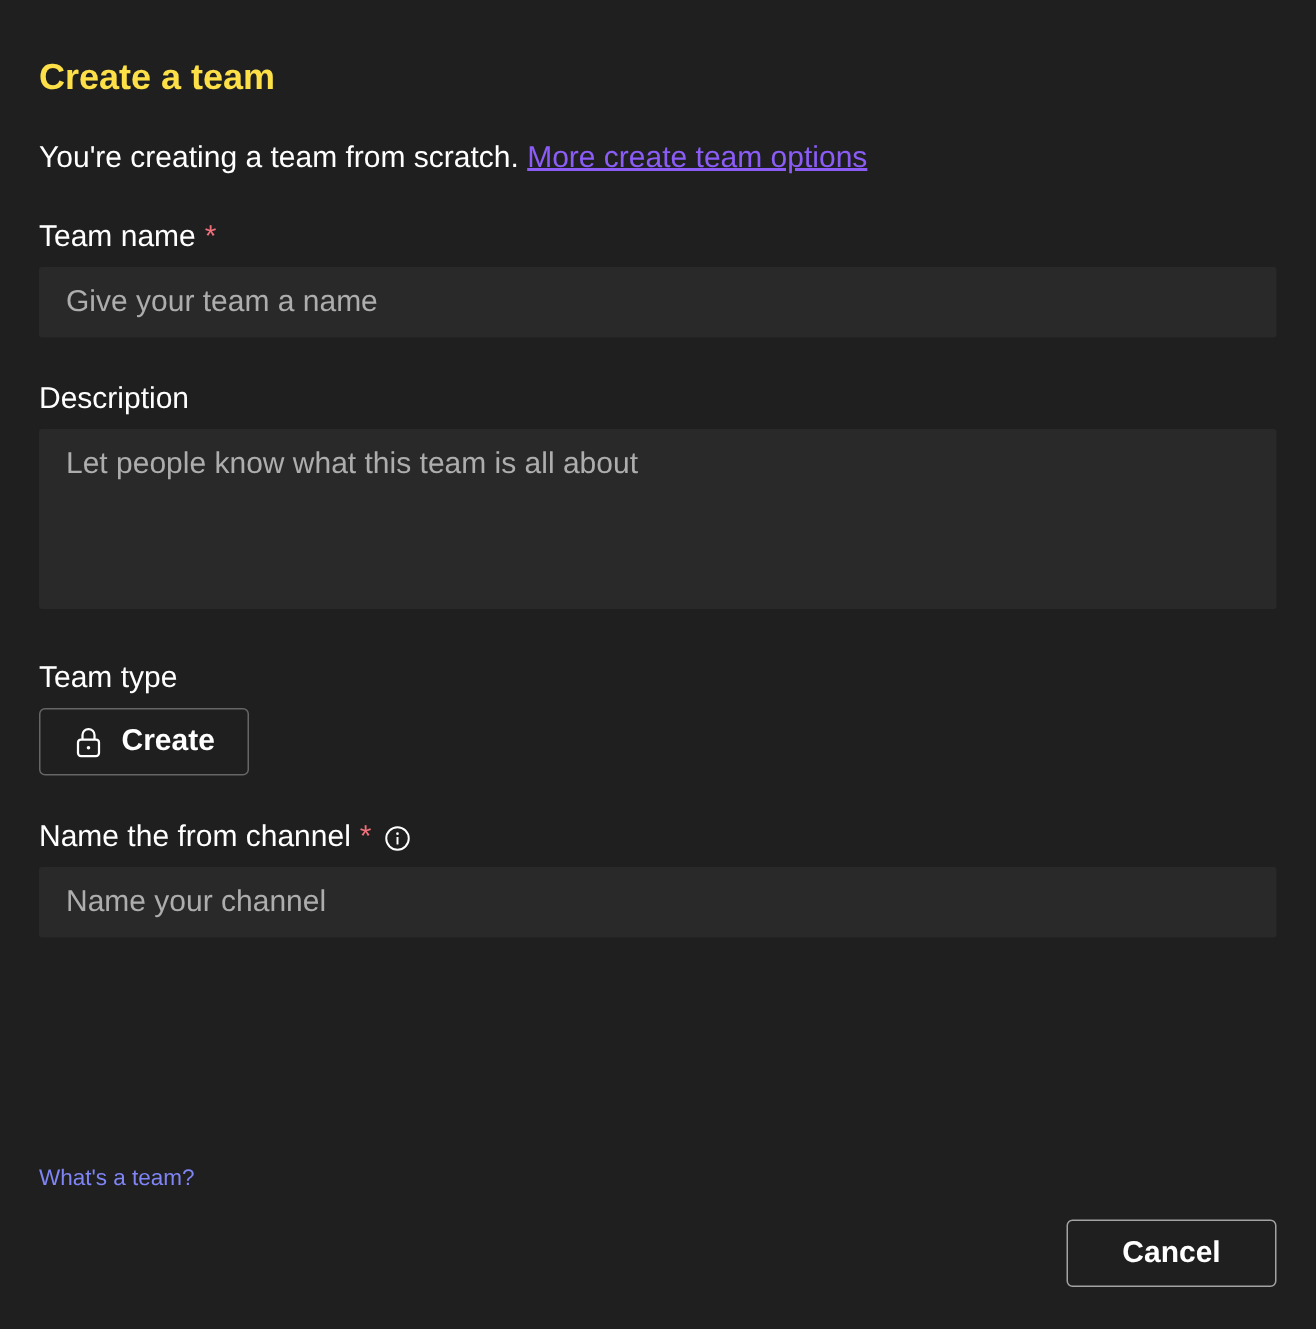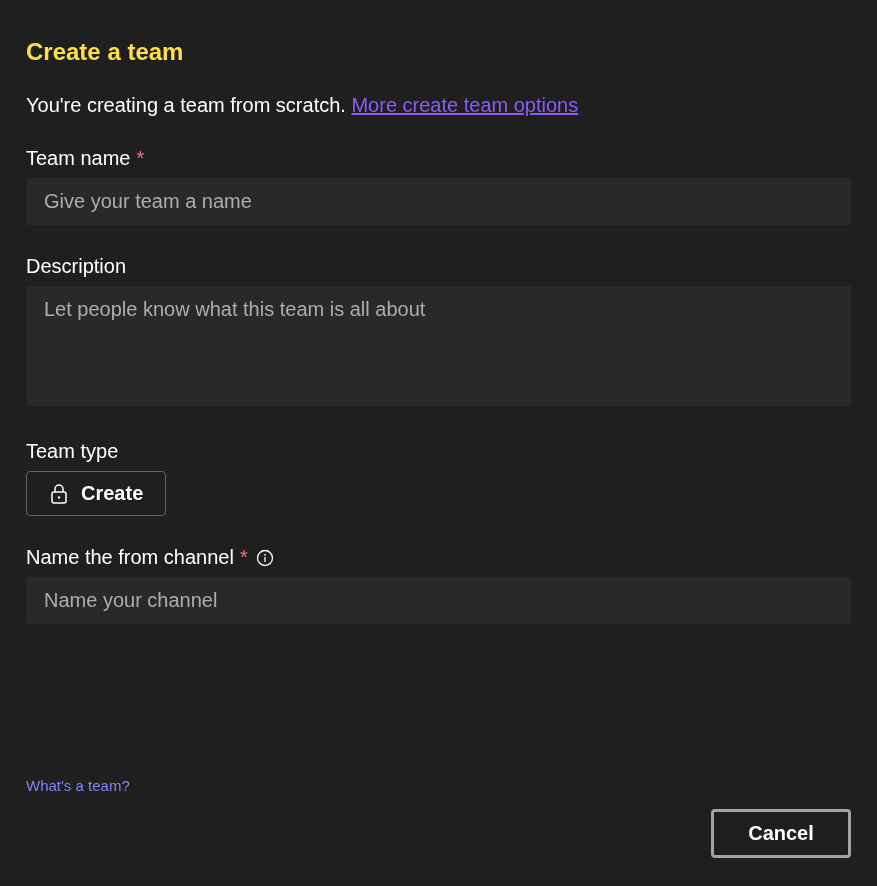--- a/index.html
+++ b/index.html
@@ -121,21 +121,21 @@
       font-size: 20px;
       font-weight: 600;
       padding: 10px 28px;
       border-radius: 4px;
       font-family: inherit;
       cursor: pointer;
       min-width: 140px;
     }
     .btn-cancel {
       background: transparent;
-      border: 3px solid #a3a3a3;
+      border: 1px solid #a3a3a3;
       color: #ffffff;
     }
     .btn-create {
       background: #333333;
       border: none;
       color: #8a8a8a;
     }
   </style>
 </head>
 <body>

